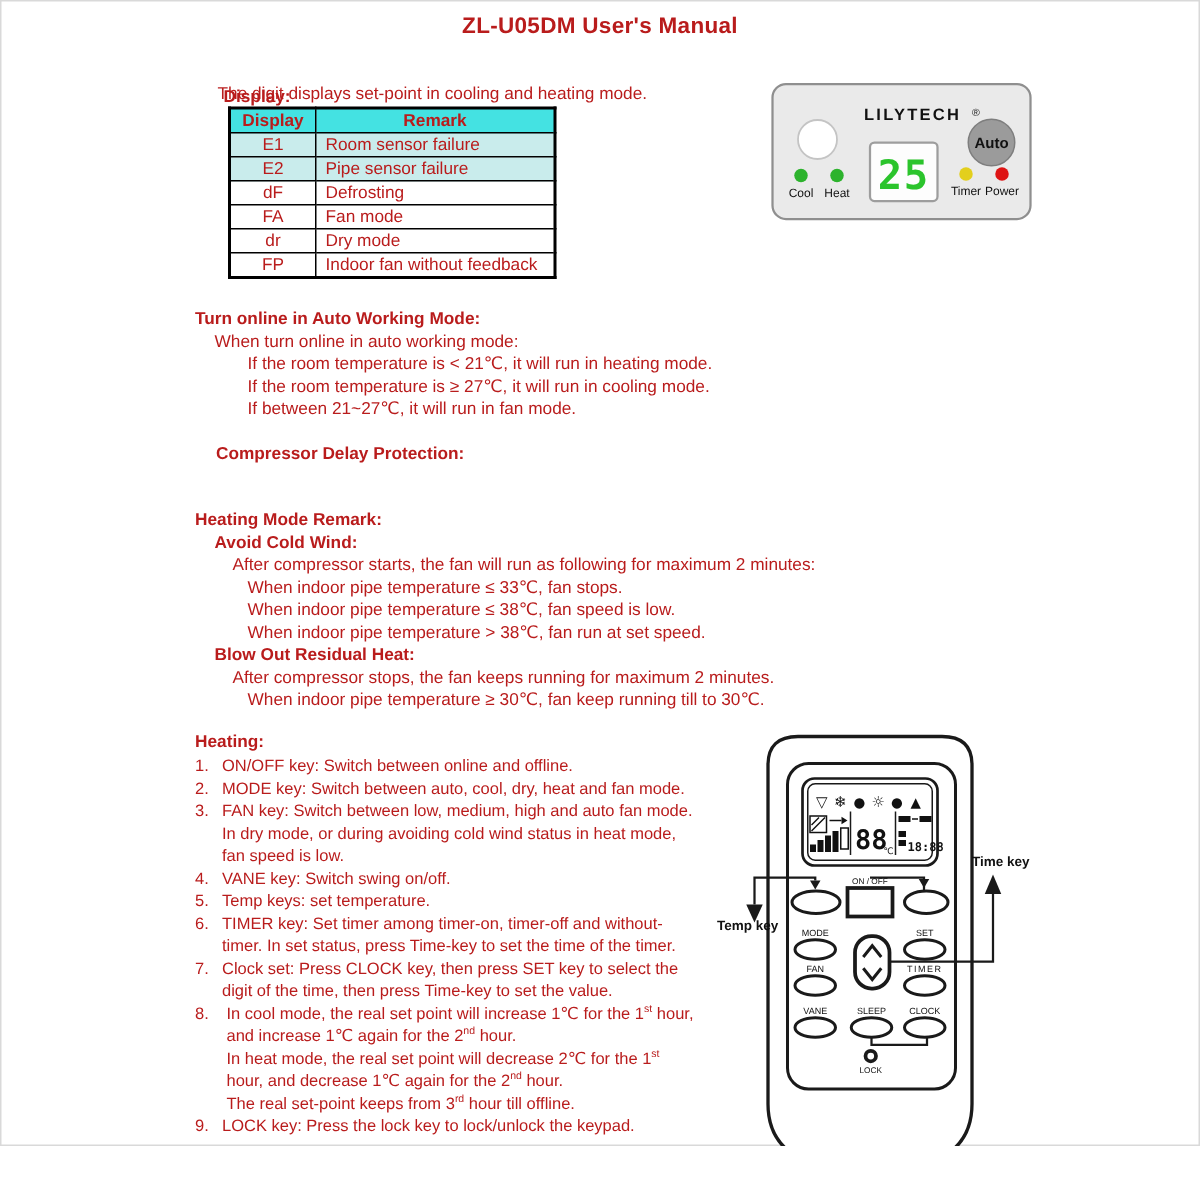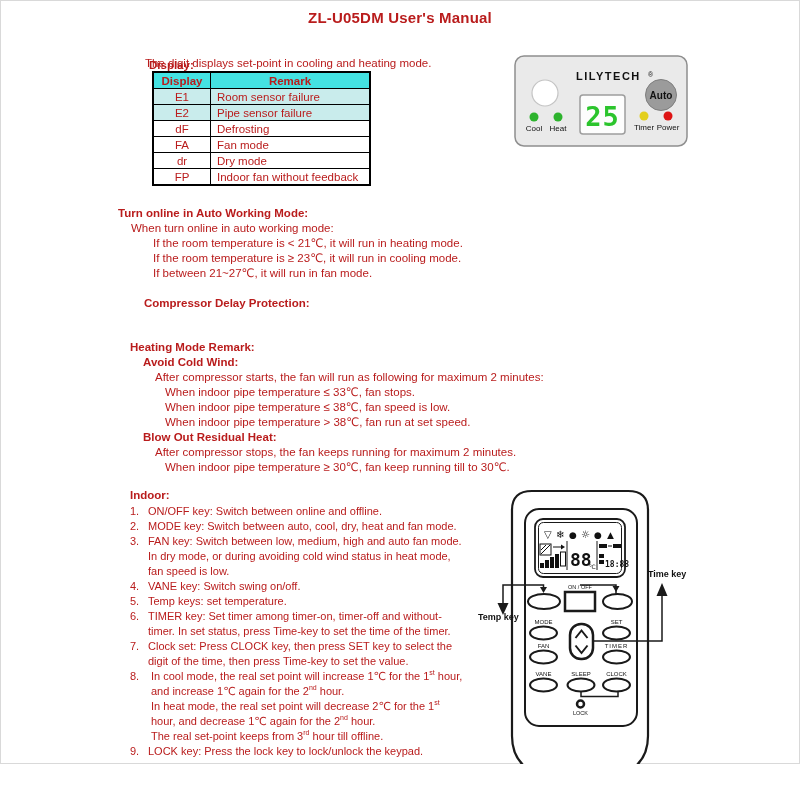--- a/index.html
+++ b/index.html
@@ -86,46 +86,46 @@
     <circle cx="24" cy="63" r="4.5" fill="#2db32d"></circle>
     <circle cx="48" cy="63" r="4.5" fill="#2db32d"></circle>
     <circle cx="134" cy="62" r="4.5" fill="#e3cf1d"></circle>
     <circle cx="158" cy="62" r="4.5" fill="#de1414"></circle>
     <text x="24" y="77" font-size="8" text-anchor="middle" fill="#111">Cool</text>
     <text x="48" y="77" font-size="8" text-anchor="middle" fill="#111">Heat</text>
     <text x="134" y="76" font-size="8" text-anchor="middle" fill="#111">Timer</text>
     <text x="158" y="76" font-size="8" text-anchor="middle" fill="#111">Power</text>
   </svg>
 
-  <div class="abs sec" style="top:206px;left:118px;">
+  <div class="abs sec" style="top:206px;left:130px;">
     <div class="b">Turn online in Auto Working Mode:</div>
     <div class="ind1">When turn online in auto working mode:</div>
     <div class="ind3">If the room temperature is &lt; 21℃, it will run in heating mode.</div>
-    <div class="ind3">If the room temperature is ≥ 23℃, it will run in cooling mode.</div>
+    <div class="ind3">If the room temperature is ≥ 27℃, it will run in cooling mode.</div>
     <div class="ind3">If between 21~27℃, it will run in fan mode.</div>
   </div>
 
   <div class="abs sec" style="top:296px;left:144px;">
     <div class="b">Compressor Delay Protection:</div>
   </div>
 
   <div class="abs sec" style="top:340px;left:130px;">
     <div class="b">Heating Mode Remark:</div>
     <div class="b ind1">Avoid Cold Wind:</div>
     <div class="ind2">After compressor starts, the fan will run as following for maximum 2 minutes:</div>
     <div class="ind3">When indoor pipe temperature ≤ 33℃, fan stops.</div>
     <div class="ind3">When indoor pipe temperature ≤ 38℃, fan speed is low.</div>
     <div class="ind3">When indoor pipe temperature &gt; 38℃, fan run at set speed.</div>
     <div class="b ind1">Blow Out Residual Heat:</div>
     <div class="ind2">After compressor stops, the fan keeps running for maximum 2 minutes.</div>
     <div class="ind3">When indoor pipe temperature ≥ 30℃, fan keep running till to 30℃.</div>
   </div>
 
   <div class="abs list" style="top:488px;left:130px;">
-    <div class="b" style="font-size:11.5px;margin-bottom:1px;">Indoor:</div>
+    <div class="b" style="font-size:11.5px;margin-bottom:1px;">Heating:</div>
 
     <div class="item">
       <span class="num">1.</span>
       <div>ON/OFF key: Switch between online and offline.</div>
     </div>
     <div class="item">
       <span class="num">2.</span>
       <div>MODE key: Switch between auto, cool, dry, heat and fan mode.</div>
     </div>
     <div class="item">

